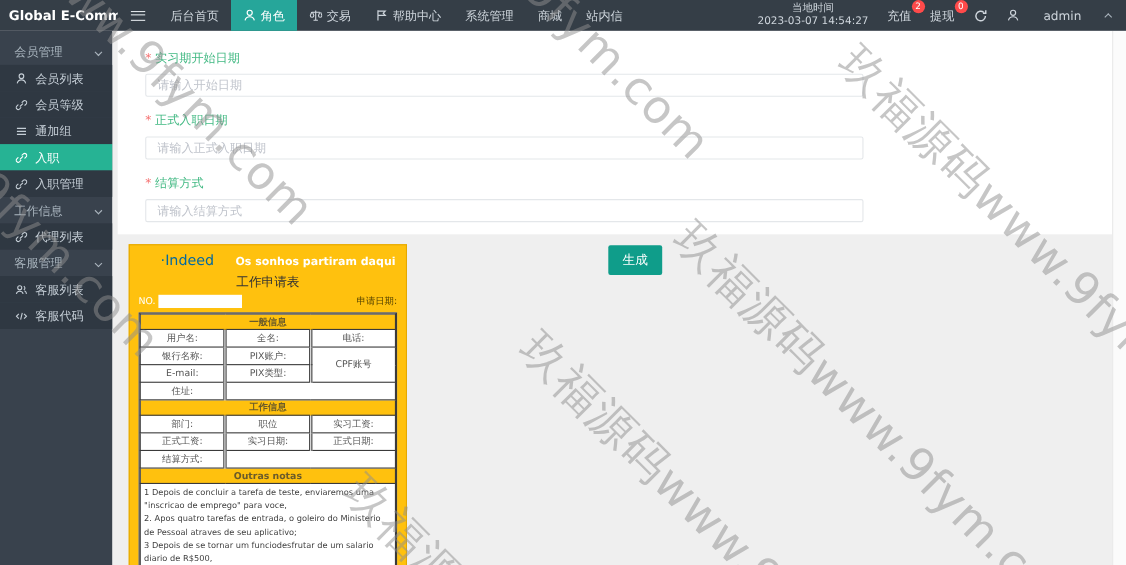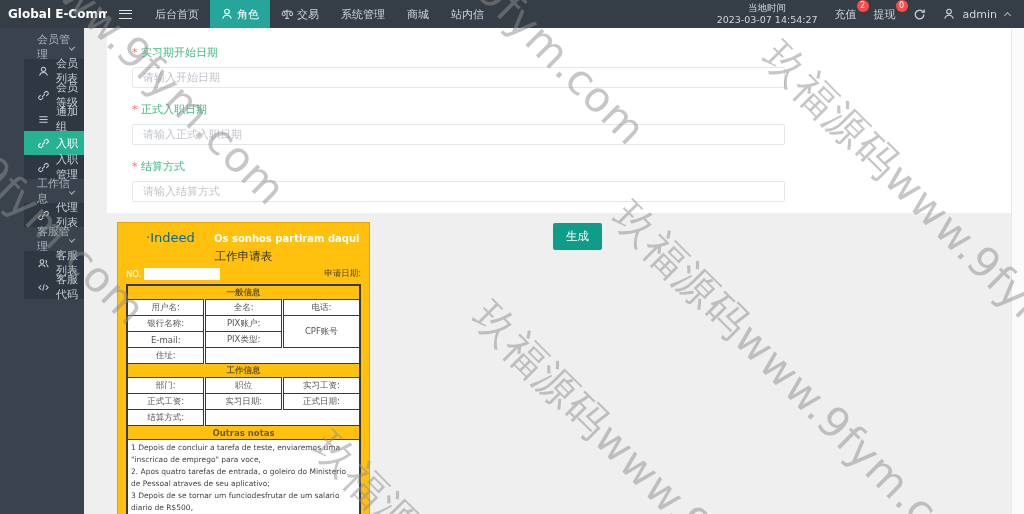--- a/index.html
+++ b/index.html
@@ -15,27 +15,27 @@
   .hamb::after { content:''; position:absolute; left:0; right:0; top:2.3px; height:1.5px; background:#dfe4e8; }
   .nav-item { display:flex; align-items:center; gap:4px; padding:0 11px; font-size:11px; cursor:pointer; white-space:nowrap; }
   .nav-item.active { background:#26a69a; color:#fff; }
   .nav-item svg { width:12px; height:12px; }
   .nav-right { margin-left:auto; display:flex; align-items:center; gap:17px; padding-right:14px; }
   .time-block { text-align:center; font-size:9.5px; line-height:1.3; color:#cfd6dd; }
   .nav-link { position:relative; font-size:11px; cursor:pointer; }
   .badge { position:absolute; top:-7px; right:-12px; min-width:12px; height:12px; border-radius:7px; background:#ff4a4a; color:#fff; font-size:8px; line-height:12px; text-align:center; padding:0 2px; }
   .refresh { display:flex; align-items:center; cursor:pointer; }
   .refresh svg { width:13px; height:13px; }
-  .admin { display:flex; align-items:center; gap:8px; font-size:11px; cursor:pointer; }
+  .admin { display:flex; align-items:center; gap:22px; font-size:11px; cursor:pointer; }
   .admin svg { width:12px; height:12px; }
   .chev { width:5px; height:5px; border-right:1.4px solid #aab4bd; border-bottom:1.4px solid #aab4bd; transform:rotate(45deg); display:inline-block; }
   .chev.up { transform:rotate(-135deg); margin-top:3px; }
 
   
-  .sidebar { position:absolute; left:0; top:28px; bottom:0; width:84px; background:#39424d; z-index:4;padding-left:24px; }
+  .sidebar { position:absolute; left:0; top:28px; bottom:0; width:102px; background:#39424d; z-index:4; }
   .side-menu { padding-top:7px; }
   .sgroup { height:24px; display:flex; align-items:center; padding:0 10px 0 13px; color:#a9b5be; font-size:11px; cursor:pointer; }
   .sgroup .chev { margin-left:auto; }
   .sitem { height:24px; display:flex; align-items:center; padding-left:14px; gap:7px; color:#c5ced6; font-size:11px; background:#2f3842; cursor:pointer; }
   .sitem svg { width:11px; height:11px; flex:none; }
   .sitem.active { background:#26b394; color:#fff; }
 
   
   .content { position:absolute; left:107px; top:28px; right:0; bottom:0; background:#efefef; }
   .scroll-strip { position:absolute; right:0; top:28px; bottom:0; width:13px; background:#fbfbfb; border-left:1px solid #e9e9e9; z-index:3; }
@@ -122,20 +122,26 @@
         </svg>
       <span>角色</span>
     </div>
     <div class="nav-item">
       <svg viewBox="0 0 12 12">
           <use href="#i-scales"></use>
         </svg>
       <span>交易</span>
     </div>
     <div class="nav-item">
+      <svg viewBox="0 0 12 12">
+          <use href="#i-flag"></use>
+        </svg>
+      <span>帮助中心</span>
+    </div>
+    <div class="nav-item">
         <span>系统管理</span>
       </div>
     <div class="nav-item">
         <span>商城</span>
       </div>
     <div class="nav-item">
         <span>站内信</span>
       </div>
 
     <div class="nav-right">

